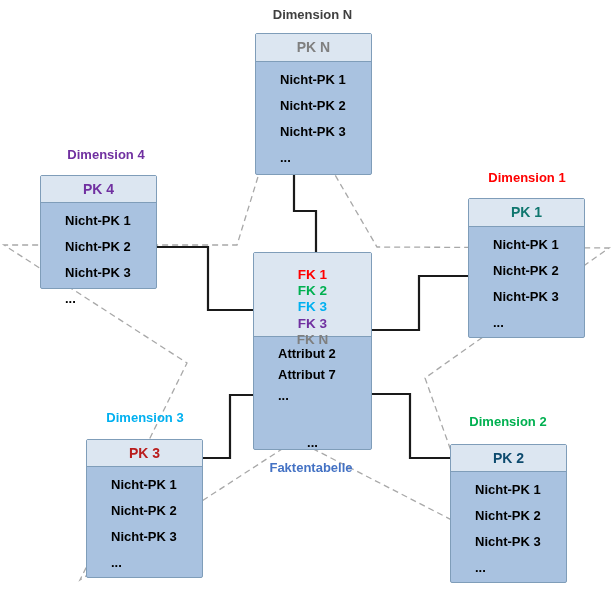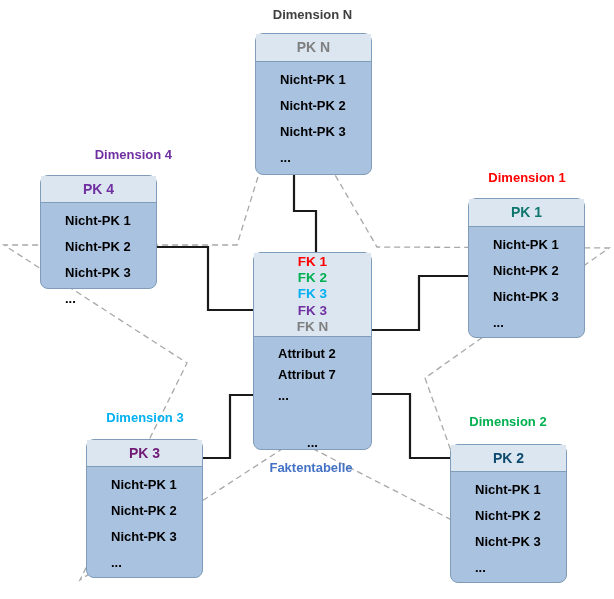--- a/index.html
+++ b/index.html
@@ -5,46 +5,46 @@
   html,body{margin:0;padding:0;background:#ffffff;}
   .stage{
     position:relative;width:614px;height:599px;background:#ffffff;
     font-family:"Liberation Sans",sans-serif;font-weight:bold;overflow:hidden;
   }
   .lines{position:absolute;left:0;top:0;z-index:1;}
   .star{fill:none;stroke:#a8a8a8;stroke-width:1.3;stroke-dasharray:6 4;}
   .conn{fill:none;stroke:#1a1a1a;stroke-width:2.2;}
   .table{
     position:absolute;z-index:2;box-sizing:border-box;
-    background:#a9c2e0;border:1.5px solid #7f9db9;border-radius:8px;
+    background:#a9c2e0;border:1.5px solid #7f9db9;border-radius:2px;
   }
   .thead{
     background:#dce6f1;border-bottom:1.5px solid #7f9db9;
     text-align:center;font-size:14px;height:26px;line-height:26px;
   }
   .tbl-n .thead,.tbl-1 .thead{height:27px;line-height:27px;}
   .tbody{padding-top:5px;}
   .row{padding-left:24px;font-size:13px;color:#000000;line-height:26px;white-space:nowrap;}
   .dim-title{position:absolute;z-index:2;text-align:center;font-size:13px;white-space:nowrap;}
 
   .t-n{left:235px;top:7px;width:155px;}
   .tbl-n{left:255px;top:33px;width:117px;height:142px;}
-  .t-4{left:16px;top:147px;width:156px;text-align:right;}
+  .t-4{left:28px;top:147px;width:156px;}
   .tbl-4{left:40px;top:175px;width:117px;height:114px;}
   .t-1{left:449px;top:170px;width:156px;}
   .tbl-1{left:468px;top:198px;width:117px;height:140px;}
   .t-3{left:67px;top:410px;width:156px;}
   .tbl-3{left:86px;top:439px;width:117px;height:139px;}
   .t-2{left:430px;top:414px;width:156px;}
   .tbl-2{left:450px;top:444px;width:117px;height:139px;}
 
   .fact{left:253px;top:252px;width:119px;height:198px;}
   .fact-head{
     background:#dce6f1;border-bottom:1.5px solid #7f9db9;
-    text-align:center;height:83.5px;padding-top:1px;box-sizing:border-box;
+    text-align:center;height:83.5px;padding-top:14px;box-sizing:border-box;
   }
   .fk{font-size:13.5px;line-height:16.2px;}
   .fact-body{position:relative;height:113px;padding-top:6px;box-sizing:border-box;}
   .fact-body .row{line-height:21px;}
   .dots{position:absolute;bottom:0;left:0;right:0;text-align:center;font-size:13px;line-height:15px;color:#000;}
   .t-fact{left:233px;top:460px;width:156px;}
 </style>
 </head>
 <body>
 
@@ -87,21 +87,21 @@
     <div class="tbody">
       <div class="row">Nicht-PK 1</div>
       <div class="row">Nicht-PK 2</div>
       <div class="row">Nicht-PK 3</div>
       <div class="row">...</div>
     </div>
   </div>
 
   <div class="dim-title t-3" style="color: rgb(0, 176, 240);">Dimension 3</div>
   <div class="table tbl-3">
-    <div class="thead" style="color: #701a75;">PK 3</div>
+    <div class="thead" style="color: #b91c1c;">PK 3</div>
     <div class="tbody">
       <div class="row">Nicht-PK 1</div>
       <div class="row">Nicht-PK 2</div>
       <div class="row">Nicht-PK 3</div>
       <div class="row">...</div>
     </div>
   </div>
 
   <div class="dim-title t-2" style="color: rgb(0, 176, 80);">Dimension 2</div>
   <div class="table tbl-2">

